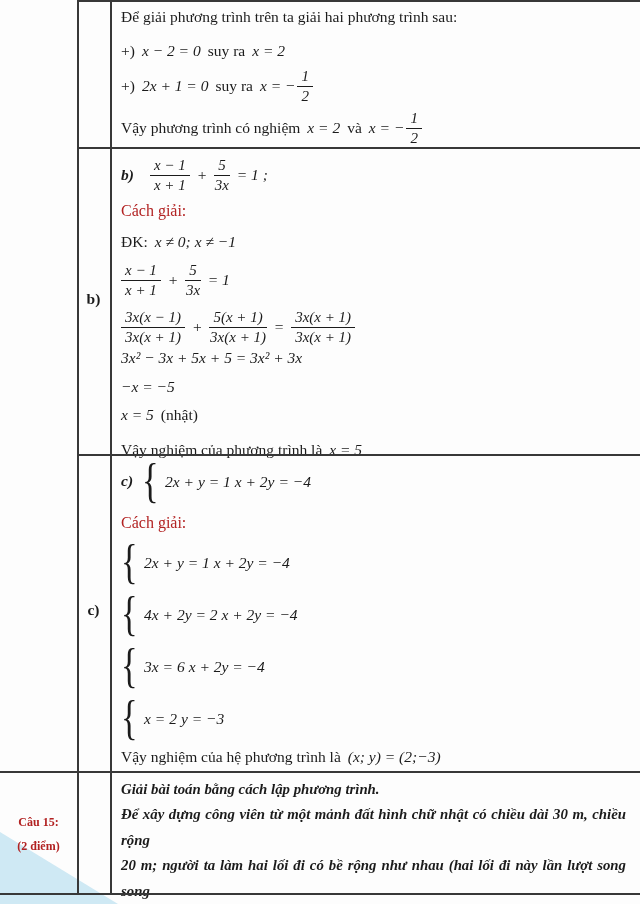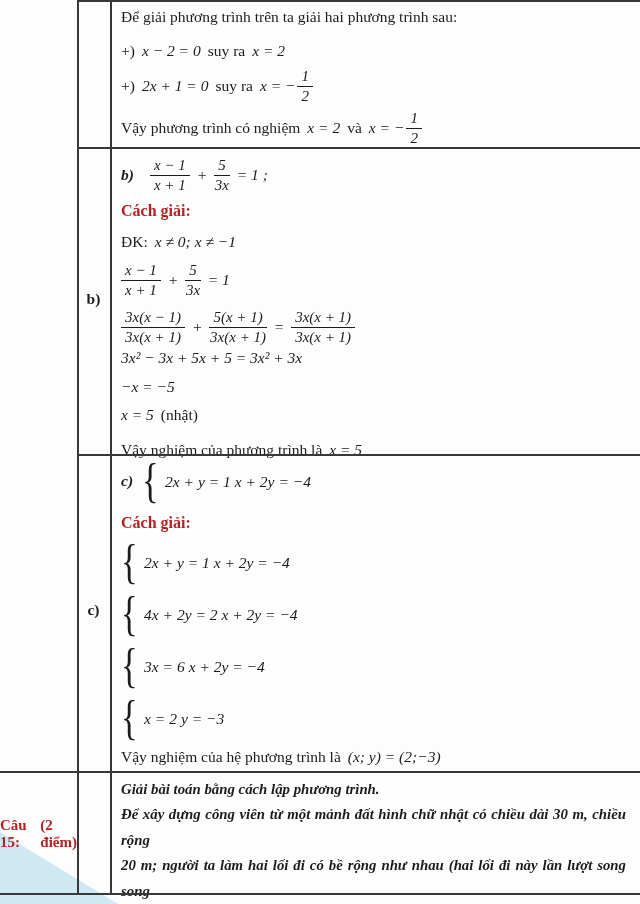--- a/index.html
+++ b/index.html
@@ -14,28 +14,28 @@
   .hline { position:absolute; height:2px; background:#383838; z-index:3; }
   
   .watermark { position:absolute; left:0; top:832px; width:0; height:0;
     border-bottom:72px solid #cfe9f4; border-right:118px solid transparent; z-index:0; }
   
   .sec { position:absolute; left:110px; width:530px; box-sizing:border-box;
          padding:4px 8px 0 11px; z-index:1; }
   .row-label { position:absolute; left:77px; width:33px; text-align:center;
          font-weight:bold; font-size:15.5px; z-index:1; }
   .q-cell { position:absolute; left:0; top:774px; width:77px; height:120px;
-         display:flex; justify-content:center; align-items:center;
-         gap:9px; color:#b22222; font-weight:bold; font-size:15px; z-index:1; }
+         display:flex; flex-direction:column; justify-content:center; align-items:center;
+         gap:9px; color:#b22222; font-weight:bold; font-size:12px; z-index:1; }
   
   p { margin:0; line-height:21px; }
   .m { font-style:italic; }
   .mrow { display:flex; align-items:center; flex-wrap:nowrap; }
   .mrow > * + * { margin-left:7px; }
-  .red-heading { color:#b22222; font-weight:bold; font-size:16px; }
+  .red-heading { color:#b22222; font-weight:normal; font-size:16px; }
   
   .frac { display:inline-flex; flex-direction:column; text-align:center;
           line-height:17px; font-size:15px; }
   .frac .num { border-bottom:1.4px solid #1b1b1b; padding:0 4px 1px; }
   .frac .den { padding-top:1px; }
   
   .sys { display:flex; align-items:center; }
   .sys .brace { font-size:48px; line-height:44px; font-weight:300;
                 transform:scaleX(.72); transform-origin:left center; margin-right:0; }
   .sys .sys-lines { display:flex; flex-direction:row; gap:4px; }

